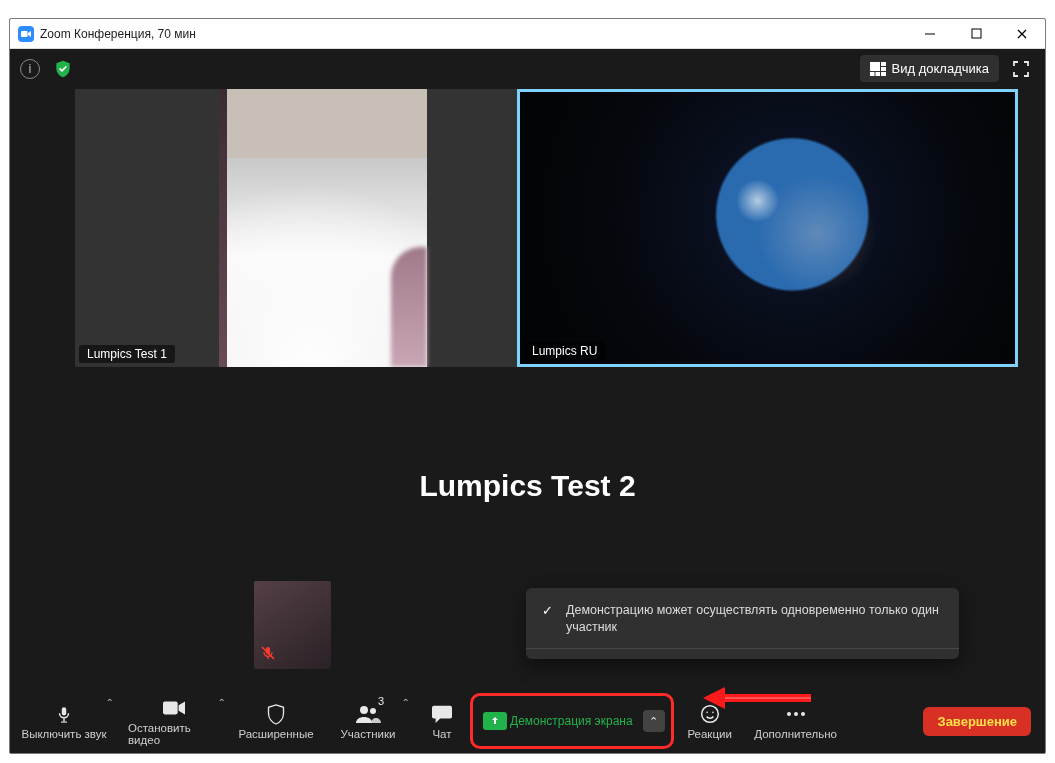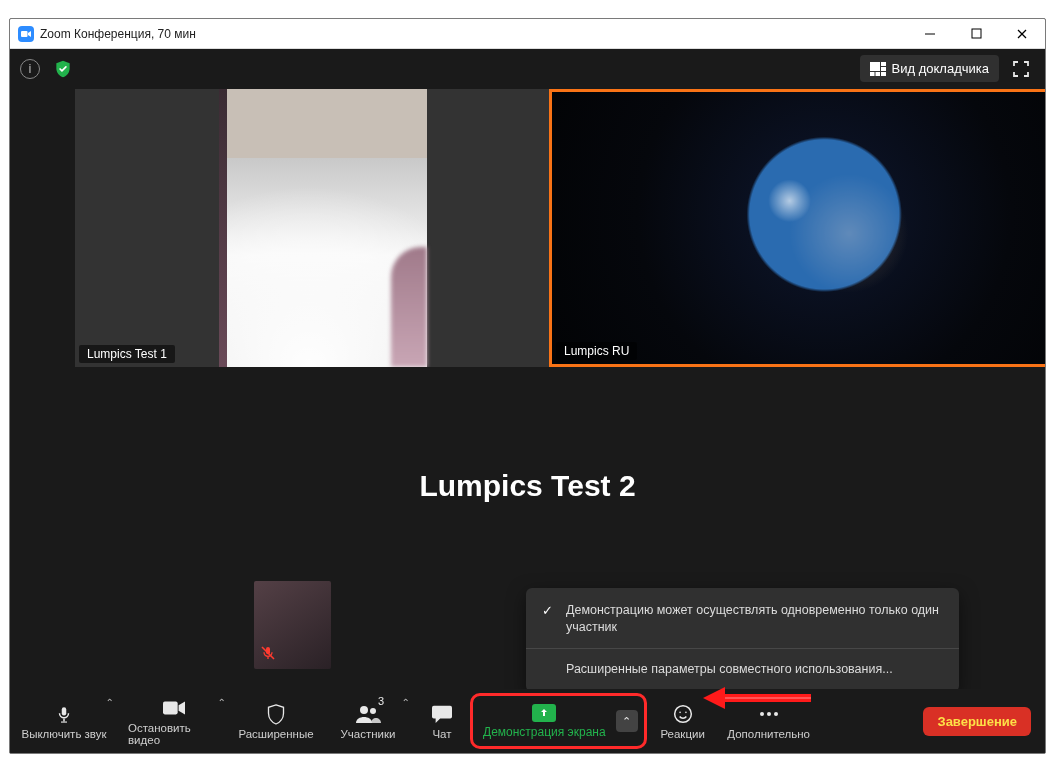--- a/index.html
+++ b/index.html
@@ -14,21 +14,21 @@
   .win-btn { width:46px; height:100%; display:flex; align-items:center; justify-content:center; color:#000;}
   .topbar { height:40px; background:#1a1a1a; display:flex; align-items:center; padding:0 10px; color:#fff; font-size:12px;}
   .info-icon { width:20px; height:20px; border:1.5px solid #888; border-radius:50%; color:#888; display:flex;align-items:center;justify-content:center; font-weight:bold; font-size:12px; margin-right:12px;}
   .shield-icon { width:22px; height:22px; display:flex;align-items:center;justify-content:center;}
   .right-top { margin-left:auto; display:flex; gap:8px; align-items:flex-start;}
   .speaker-btn { background:#303030; color:#fff; border-radius:4px; padding:6px 10px; display:flex; align-items:center; gap:6px; font-size:13px;}
   .fs-btn { width:28px; height:28px; display:flex; align-items:center; justify-content:center;}
   .gallery { position:relative; width:100%; height:302px; background:#1a1a1a;}
   .tile { position:absolute; top:0; height:278px; background:#333; overflow:hidden;}
   .tile1 { left:17px; width:480px;margin-left:48px; }
-  .tile2 { left:507px; width:501px; border:3px solid #f97316;margin-left:32px;}
+  .tile2 { left:507px; width:501px; border:3px solid #7dd3fc;}
   .tile .name-tag { position:absolute; left:4px; bottom:4px; background:rgba(0,0,0,.55); color:#fff; font-size:12px; padding:2px 8px; border-radius:2px;}
   .cam1 { position:absolute; left:148px; top:0; width:204px; height:278px;
     background:
       radial-gradient(ellipse 330px 300px at 42% 100%, rgba(255,255,255,.98), rgba(255,255,255,.6) 40%, rgba(255,255,255,0) 60%),
       linear-gradient(180deg,#c8bfb6 0%, #c8bfb6 25%, #c9c9c9 25%, #f5f5f5 60%, #dcdcdc 100%);
   }
   .cam1::before{ content:""; position:absolute; left:-4px; top:0; width:8px; height:100%; background:linear-gradient(180deg,#3a2b33,#6a4a58);} 
   .cam1::after{ content:""; position:absolute; right:0; bottom:0; width:36px; height:120px; background:linear-gradient(180deg,#a07a8a,#c9a6b5); filter:blur(2px); border-radius:30px 0 0 0;}
   .tile2-bg { position:absolute; inset:0;
     background:
@@ -55,21 +55,21 @@
   .popup .row { padding:8px 18px 8px 40px; position:relative; line-height:1.35;}
   .popup .row.checked::before { content:"✓"; position:absolute; left:16px; top:8px; color:#fff; font-size:13px;}
   .popup .sep { height:1px; background:#474747; margin:4px 0;}
   .toolbar { position:absolute; left:0; right:0; bottom:0; height:64px; background:#1a1a1a; display:flex; align-items:center; color:#cfcfcf; font-size:11.5px;}
   .tb-item { display:flex; flex-direction:column; align-items:center; justify-content:center; height:100%; padding:0 10px; position:relative; gap:3px;}
   .tb-icon { height:22px; display:flex; align-items:center; justify-content:center; color:#e8e8e8;}
   .chev { position:absolute; top:8px; right:4px; color:#bbb; font-size:10px;}
   .badge-num { position:absolute; top:6px; left:56px; font-size:11px; color:#e8e8e8;}
   .share-group { display:flex; align-items:center; height:100%; position:relative;}
   .share-frame { border:3px solid #ff2a2a; border-radius:10px; padding:4px 6px 4px 4px; display:flex; align-items:center; gap:4px; height:56px;}
-  .share-btn { display:flex; flex-direction:column; align-items:center; gap:3px; padding:0 6px;}
+  .share-btn { display:flex; flex-direction:row; align-items:center; gap:3px; padding:0 6px;}
   .share-icon-box { width:24px; height:18px; background:#22b24c; border-radius:3px; display:flex; align-items:center; justify-content:center;}
   .share-label { color:#22b24c; font-size:12px; font-weight:500;}
   .share-chev { width:22px; height:22px; background:#434343; border-radius:4px; display:flex; align-items:center; justify-content:center; color:#eaeaea; font-size:11px;}
   .end-btn { margin-left:auto; margin-right:14px; background:#d93025; color:#fde047; font-weight:600; font-size:13px; padding:7px 14px; border-radius:6px;}
   .arrow-callout { position:absolute; right:232px; bottom:40px; width:110px; height:30px; pointer-events:none;}
   .arrow-callout svg{overflow:visible;}
 </style>
 </head>
 <body>
 
@@ -154,21 +154,20 @@
             <path fill="#ff3b30" d="M19 11a7 7 0 0 1-14 0h2a5 5 0 0 0 10 0z"></path>
             <rect fill="#ff3b30" x="11" y="18" width="2" height="3"></rect>
             <line x1="3" y1="3" x2="21" y2="21" stroke="#ff3b30" stroke-width="2.5"></line>
           </svg>
       </span>
     </div>
 
     <div class="popup">
       <div class="row checked"><span>Демонстрацию может осуществлять одновременно только один участник</span></div>
       <div class="sep"></div>
-      <div class="row"><span>Расширенные параметры совместного использования...</span></div>
     </div>
 
     <div class="toolbar">
 
       <div class="tb-item" style="width:108px">
         <span class="tb-icon">
           <svg width="18" height="20" viewBox="0 0 24 24" fill="#e8e8e8">
               <path d="M12 14a3 3 0 0 0 3-3V6a3 3 0 1 0-6 0v5a3 3 0 0 0 3 3z"></path>
               <path d="M19 11a7 7 0 0 1-14 0h2a5 5 0 0 0 10 0z"></path>
               <rect x="11" y="18" width="2" height="4"></rect>

